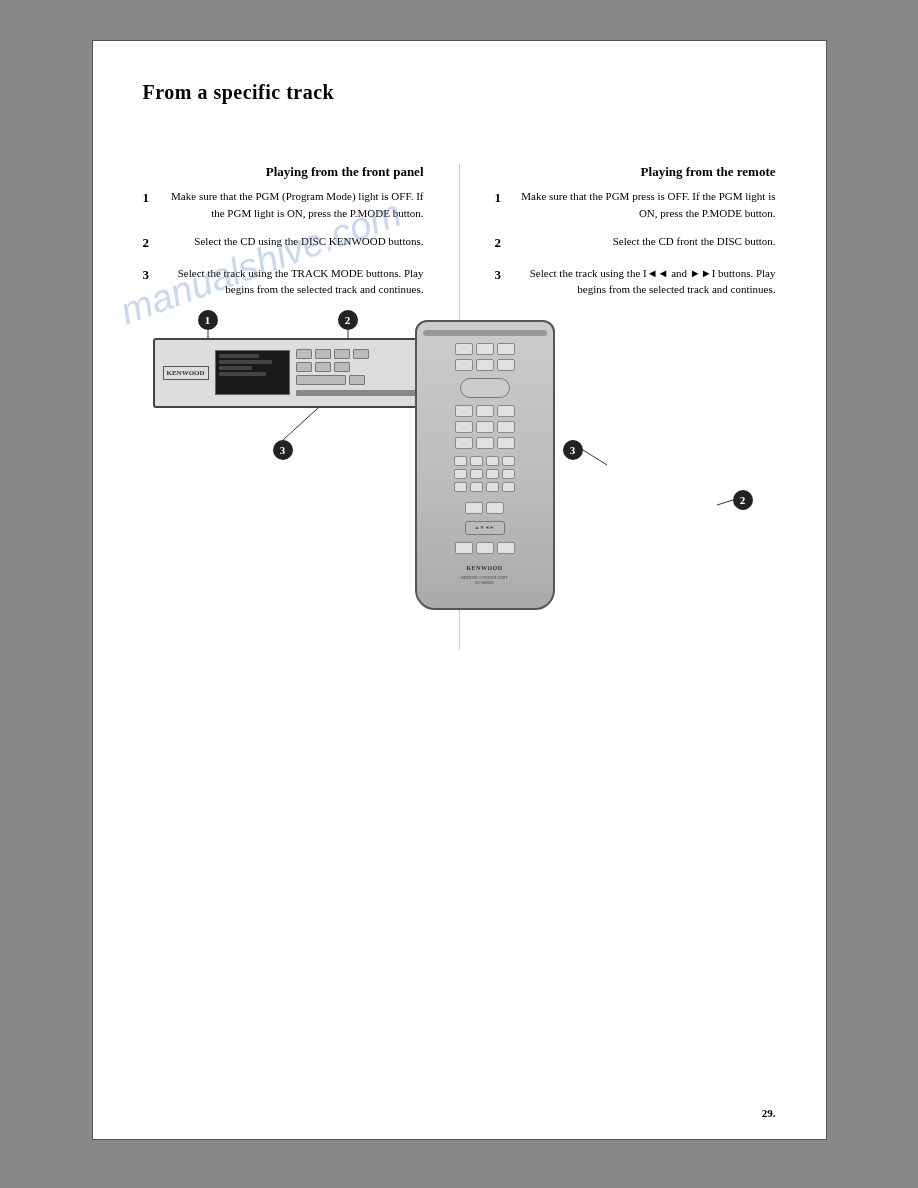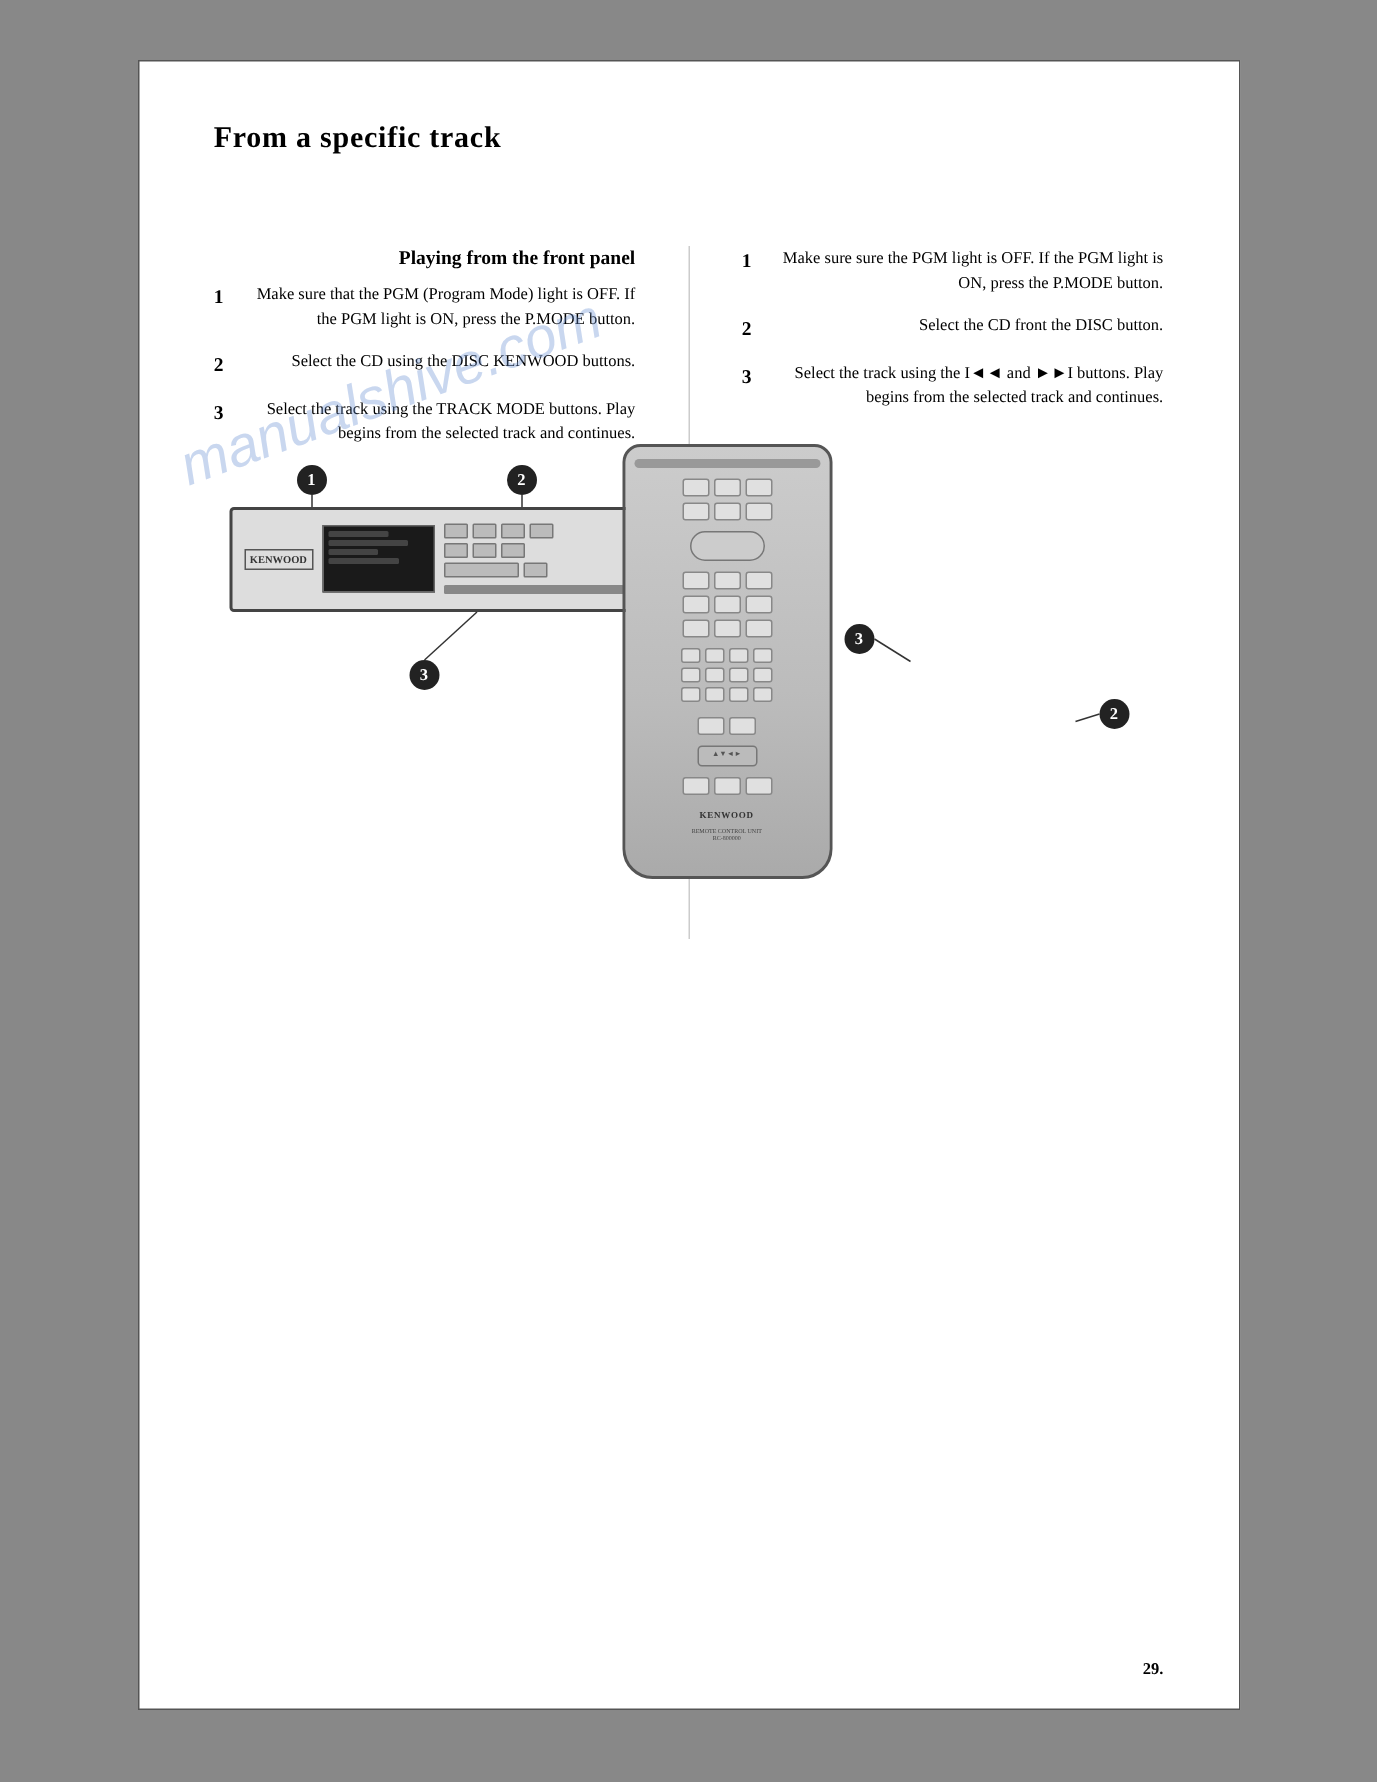--- a/index.html
+++ b/index.html
@@ -292,24 +292,25 @@
         <div class="bubble" style="left:130px; top:130px;">3</div>
         <svg style="position:absolute;top:0;left:0;width:300px;height:200px;pointer-events:none;">
           <line x1="140" y1="130" x2="175" y2="98" stroke="#333" stroke-width="1"></line>
         </svg>
       </div>
     </div>
 
     <div class="col-divider"></div>
 
     <div class="col">
+      <div class="section-heading">Playing from the remote</div>
 
       <div class="step">
         <span class="step-num">1</span>
-        <span class="step-text">Make sure sure the PGM light is OFF. If the PGM light is ON, press the P.MODE button.</span>
+        <span class="step-text">Make sure that the PGM press is OFF. If the PGM light is ON, press the P.MODE button.</span>
       </div>
       <div class="step">
         <span class="step-num">2</span>
         <span class="step-text">Select the CD front the DISC button.</span>
       </div>
       <div class="step">
         <span class="step-num">3</span>
         <span class="step-text">Select the track using the I◄◄ and ►►I buttons. Play begins from the selected track and continues.</span>
       </div>
 

